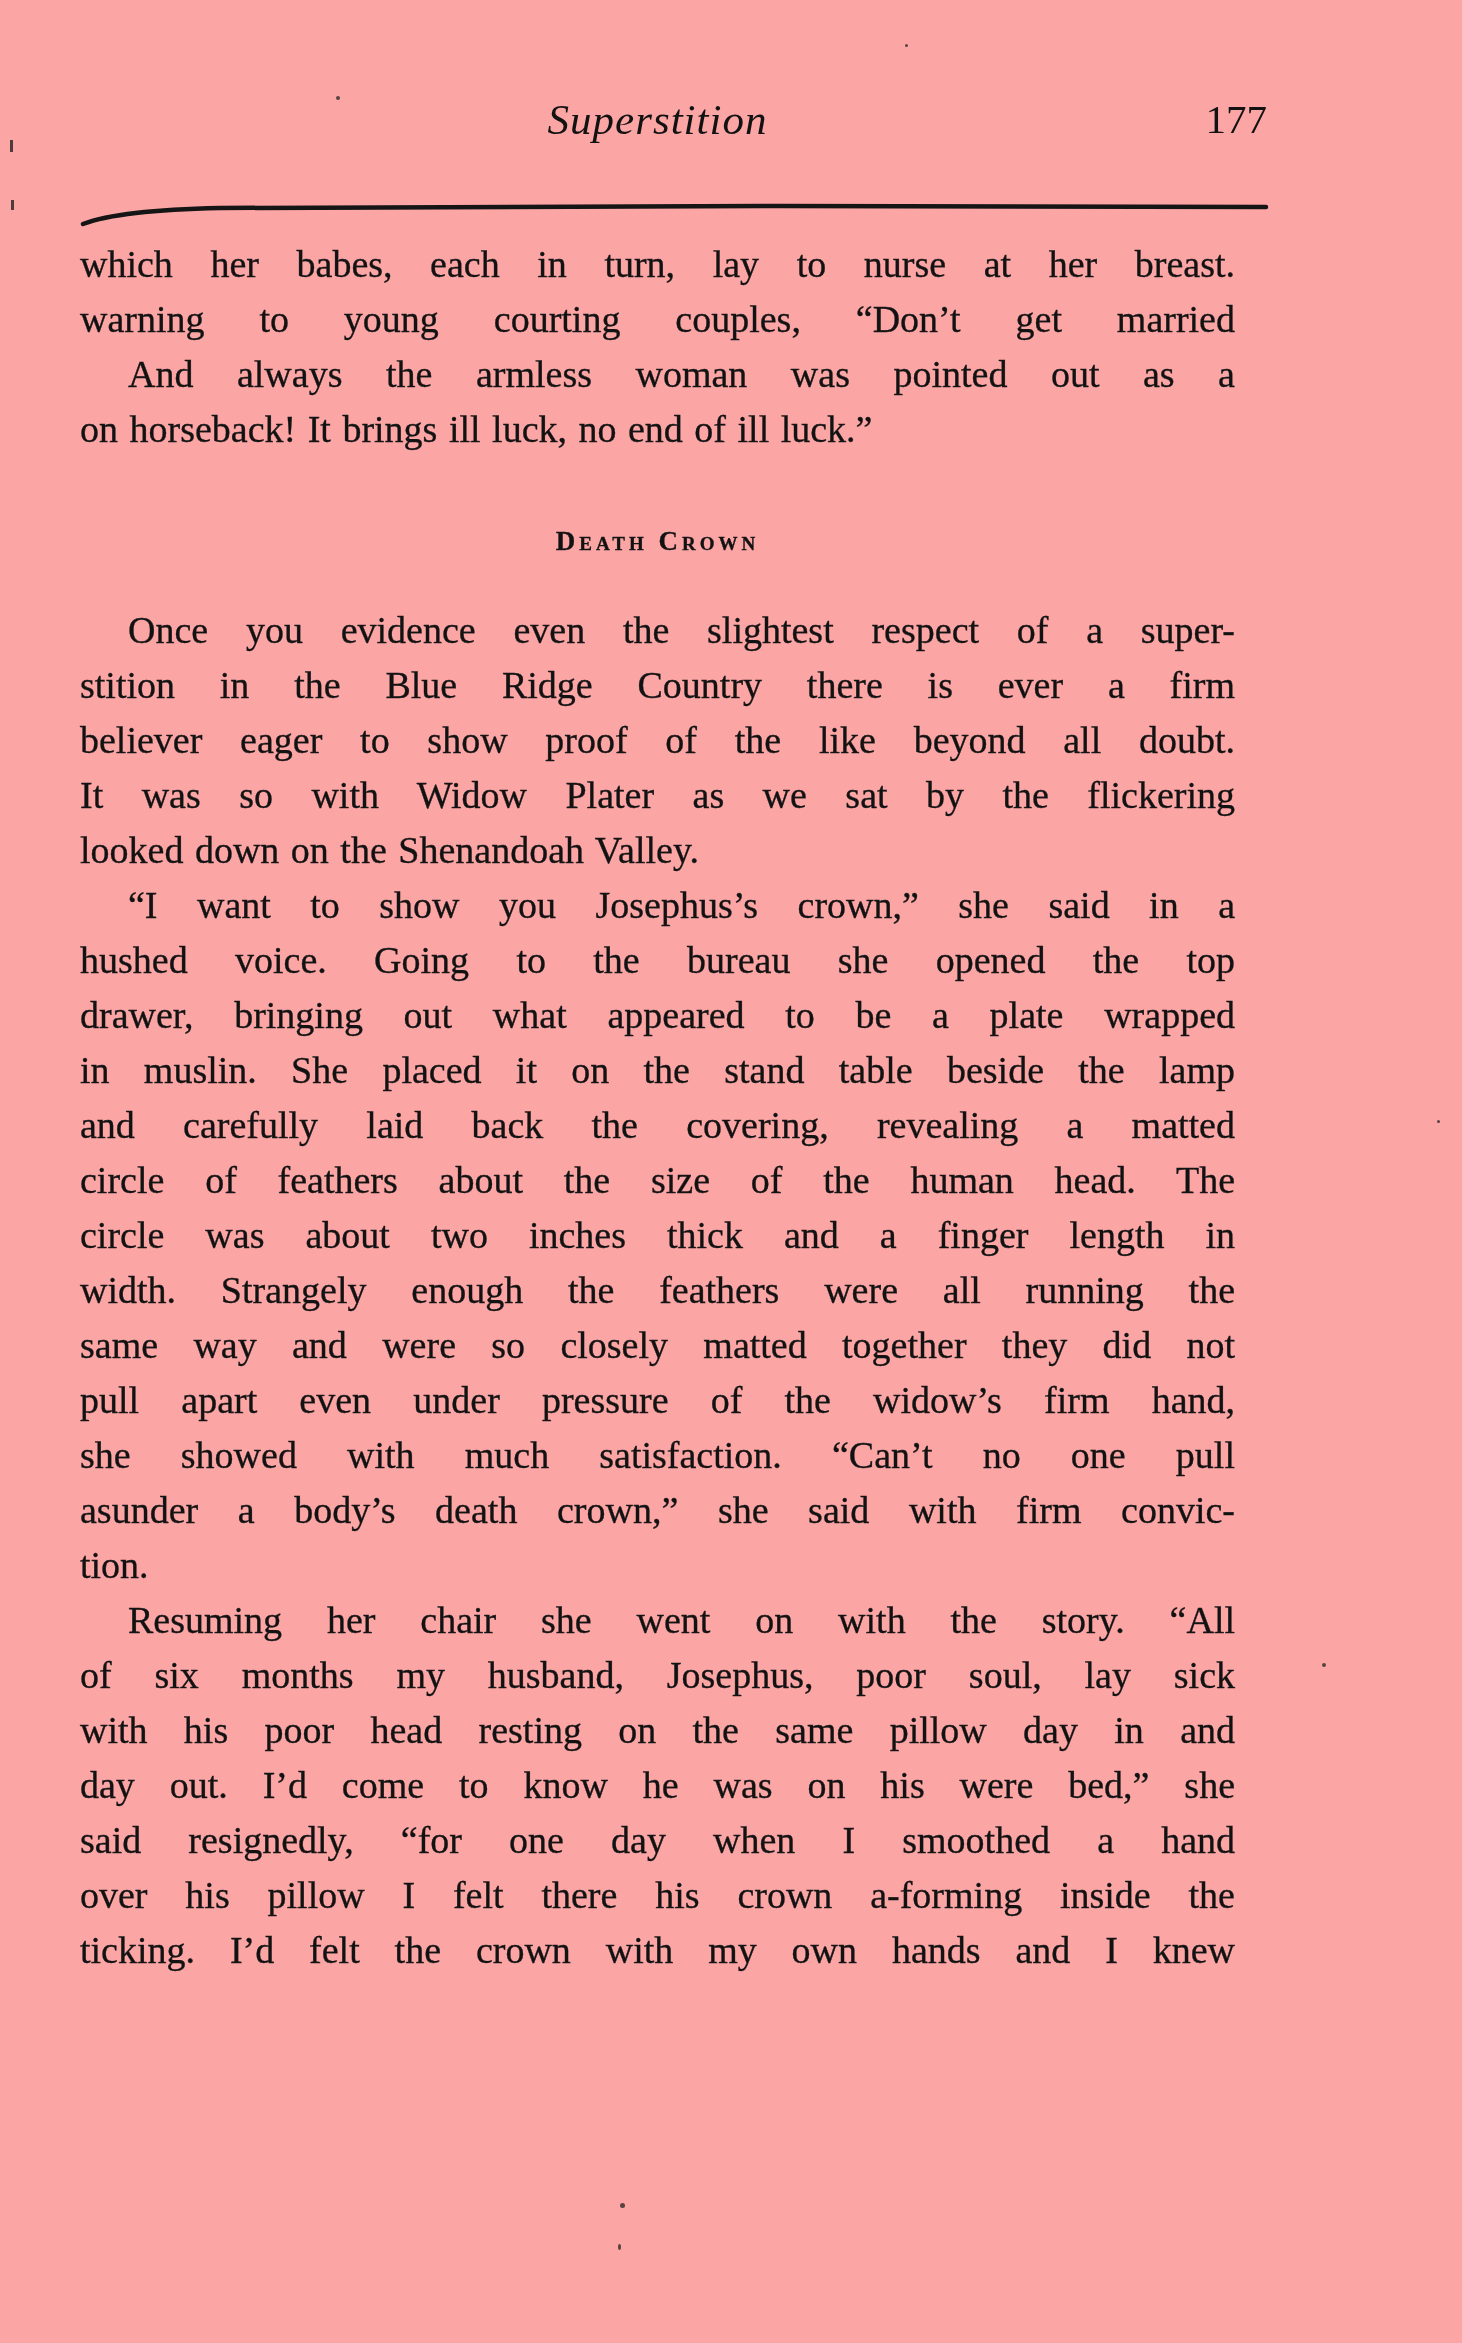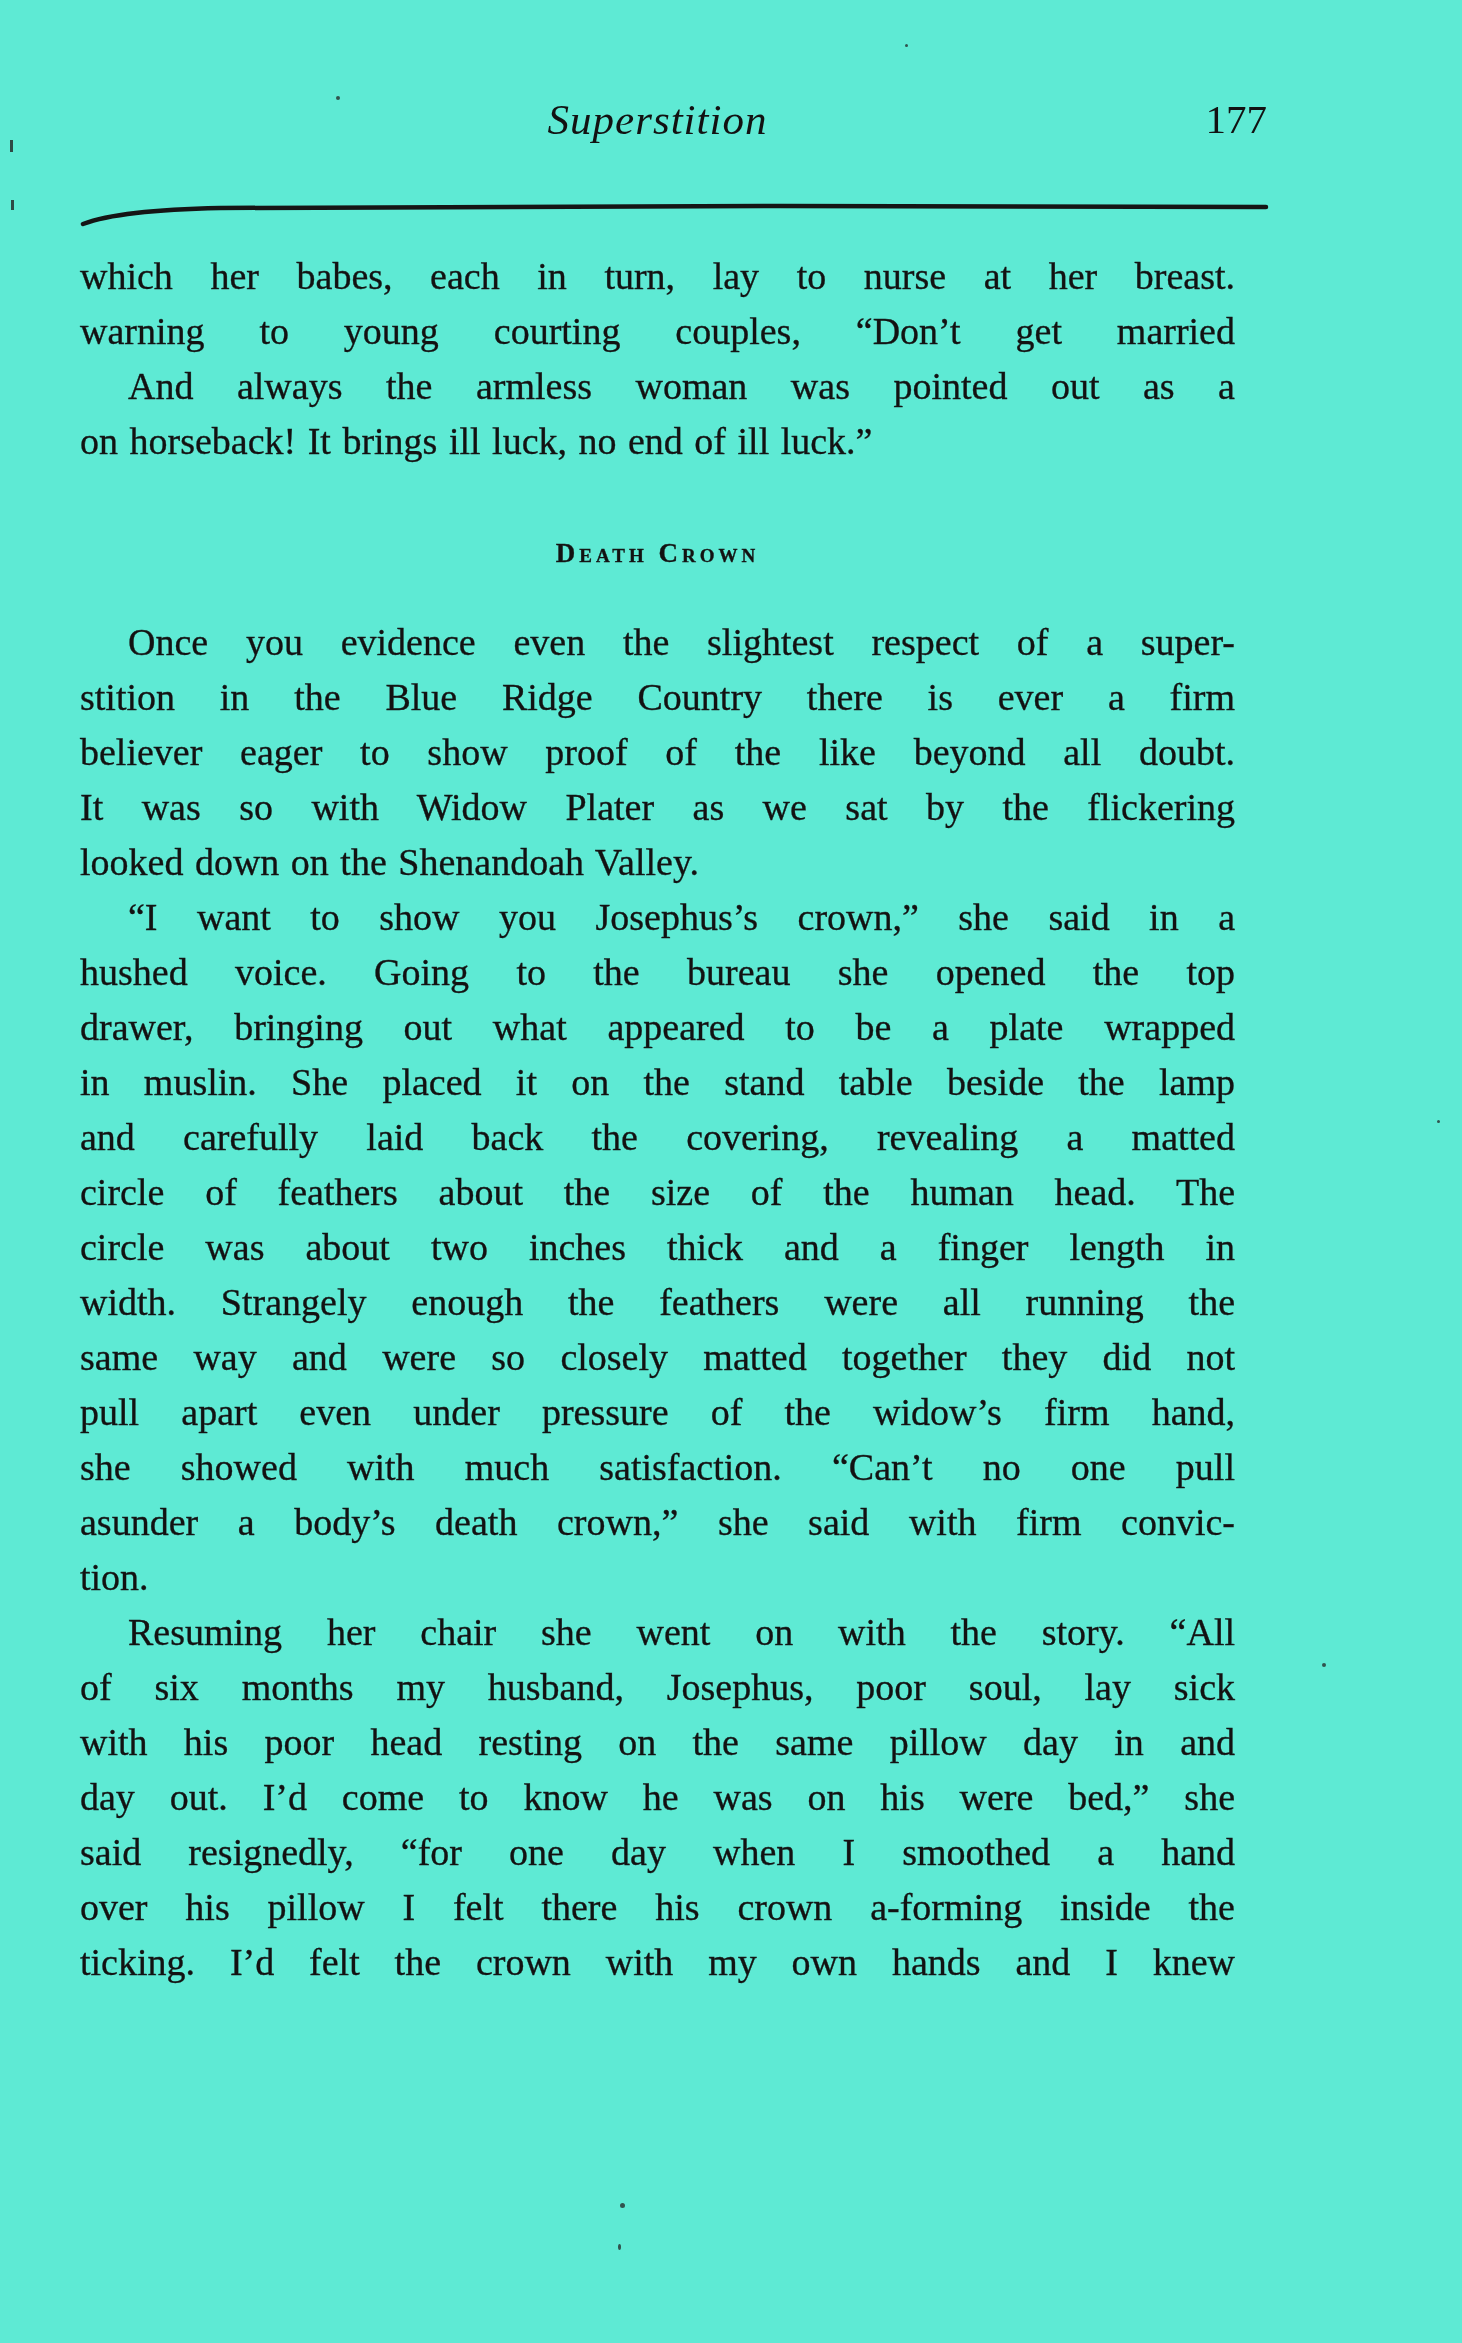--- a/index.html
+++ b/index.html
@@ -1,20 +1,20 @@
 <!DOCTYPE html>
 <html><head>
 <meta charset="utf-8">
 <style>
   html, body { margin: 0; padding: 0; background: #ffffff; }
   .page {
     position: relative;
     width: 1462px;
     height: 2343px;
-    background: #5eead4;
+    background: #fca5a5;
     color: #121212;
     font-family: "Liberation Serif", "DejaVu Serif", serif;
     overflow: hidden;
   }
   .content {
     position: absolute;
     left: 80px;
     top: 95px;
     width: 1155px;
   }
@@ -37,21 +37,21 @@
     font-size: 41px;
     font-family: Liberation Serif, serif;
   }
   .rule {
     display: block;
     margin-top: 56px;
     width: 1190px;
     height: 26px;
   }
   .body-text {
-    margin-top: 22px;
+    margin-top: 10px;
     font-size: 38px;
     line-height: 55px;
     -webkit-text-stroke: 0.35px #1a1a1a;
   }
   .line {
     text-align: justify;
     text-align-last: justify;
     word-spacing: 2px;
     white-space: normal;
   }

